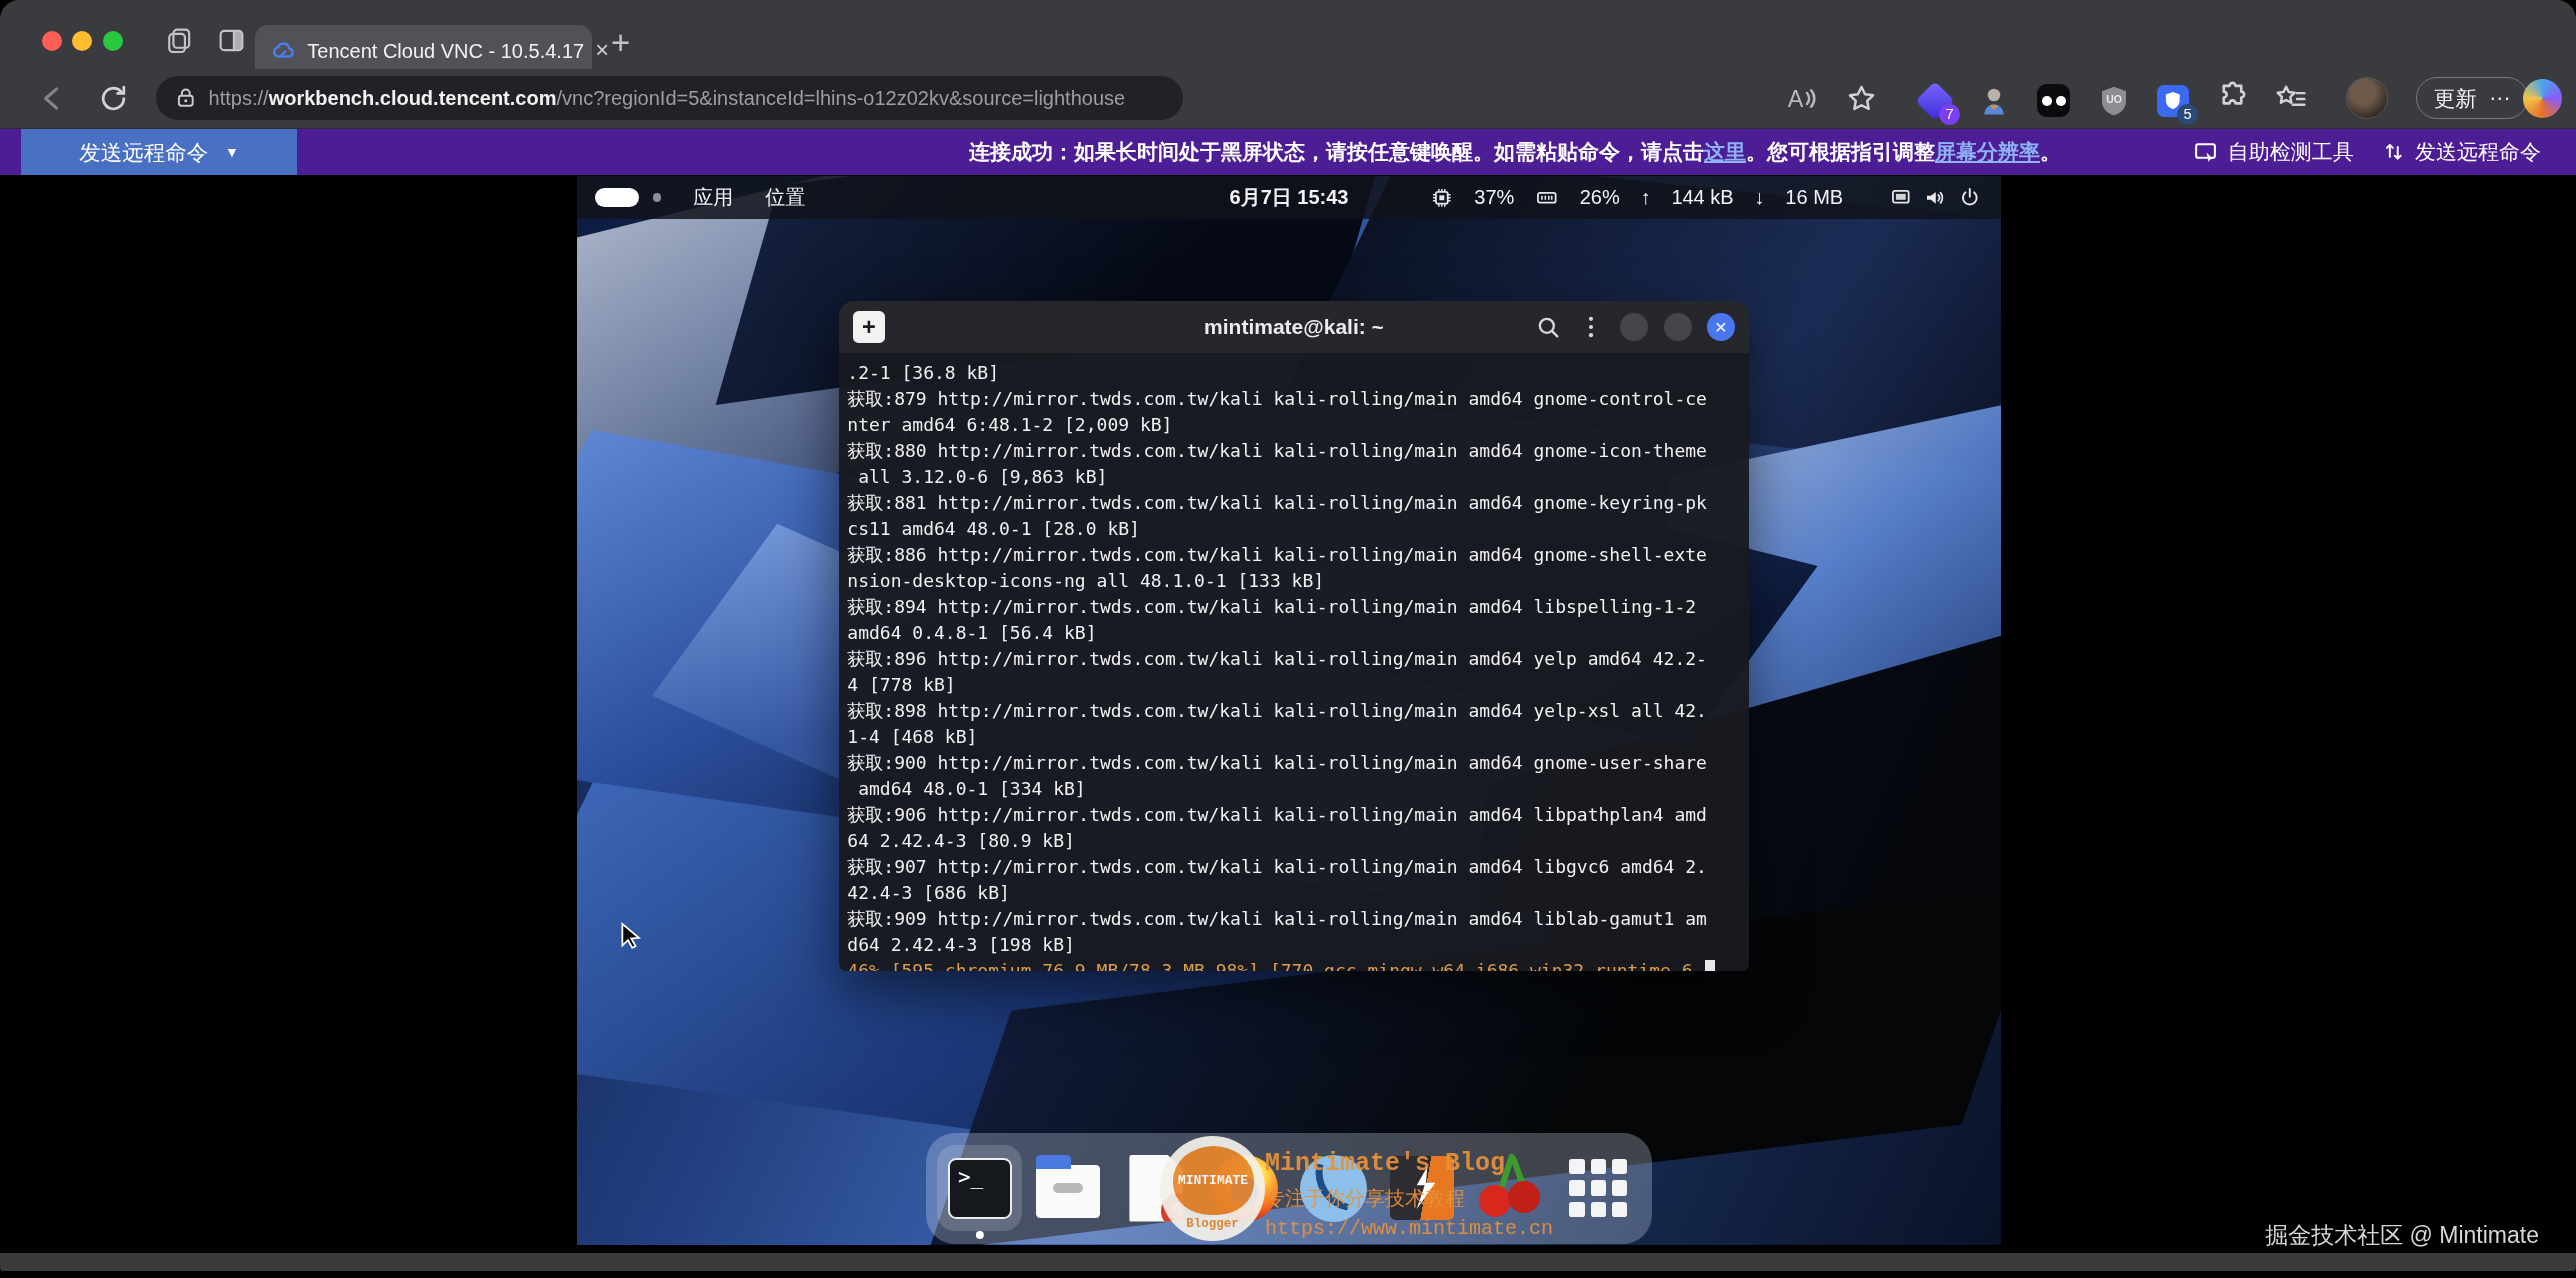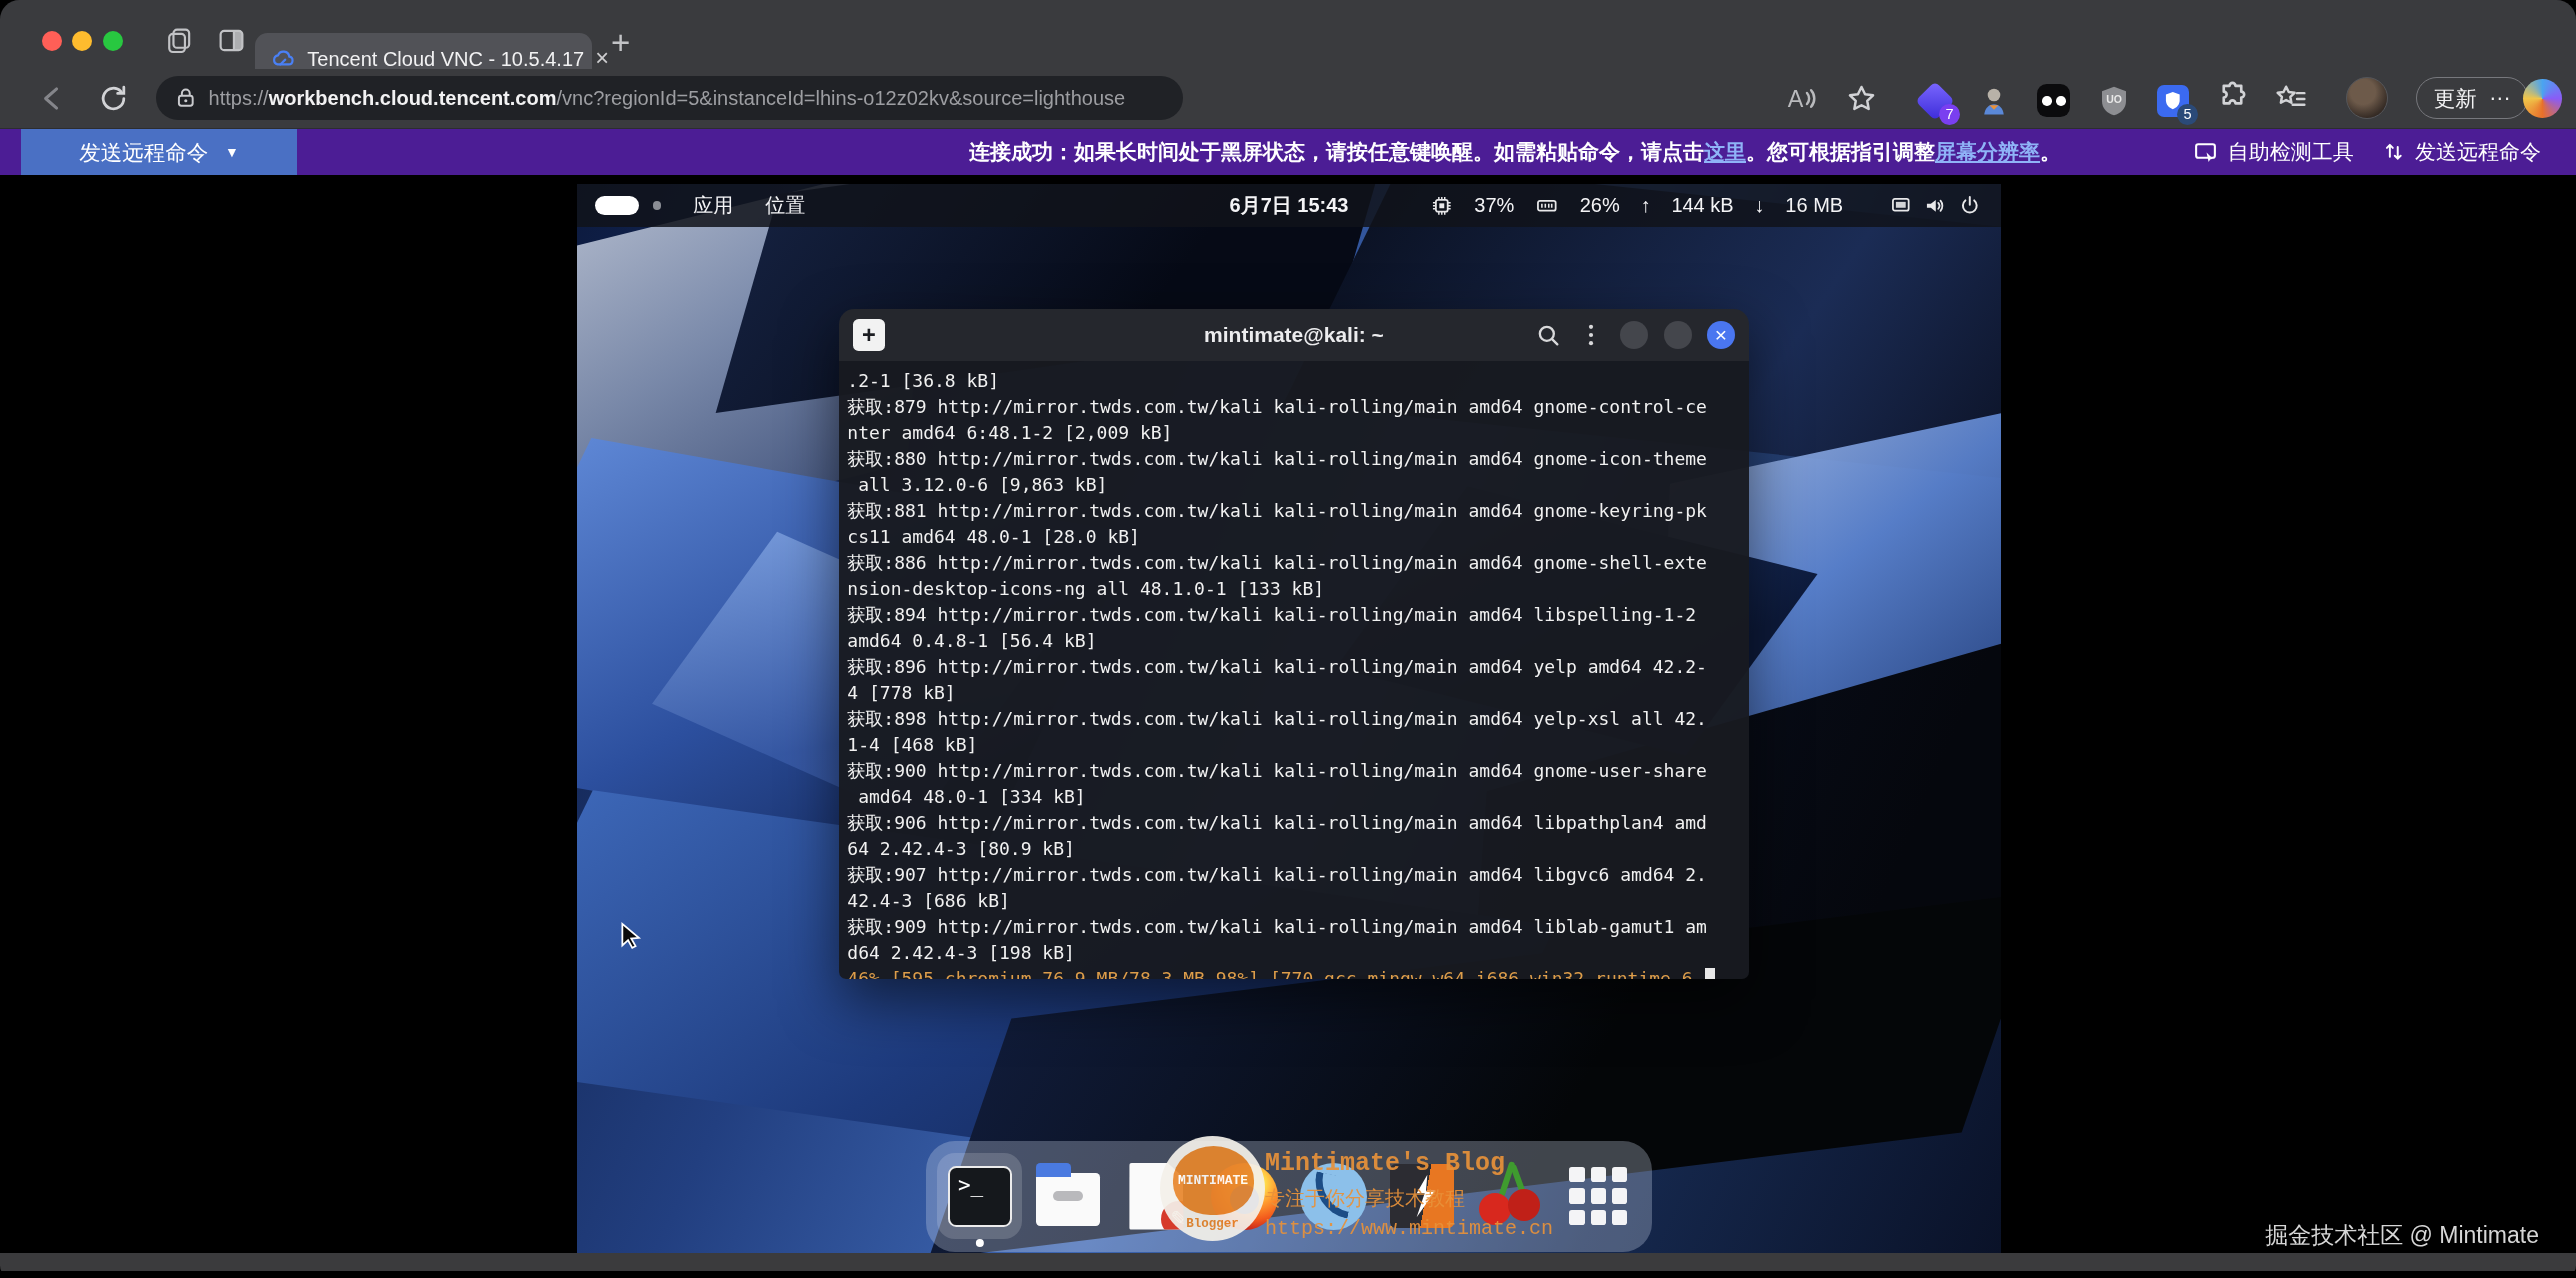--- a/index.html
+++ b/index.html
@@ -8,21 +8,21 @@
   .screen{position:relative;width:2576px;height:1278px;background:#000;overflow:hidden;
           font-family:"Liberation Sans",sans-serif;border-radius:19.4px 19.4px 12.5px 12.5px;}
 
   
   .tabbar{position:absolute;left:0;top:0;width:2576px;height:69px;background:#3a3b3e;}
   .tl{position:absolute;top:30.5px;width:20px;height:20px;border-radius:50%;}
   .tl.red{left:42px;background:#ff5f57;}
   .tl.yellow{left:72px;background:#febc2e;}
   .tl.green{left:103px;background:#28c840;}
   .winicon{position:absolute;top:26px;width:29px;height:29px;color:#c2c3c6;}
-  .tab{position:absolute;left:255px;top:33px;width:337px;height:52px;background:#515257;
+  .tab{position:absolute;left:255px;top:25px;width:337px;height:52px;background:#515257;
        border-radius:12.5px 12.5px 0 0;display:flex;align-items:center;padding:0 15.3px;gap:11px;}
   .tab-title{color:#f2f2f3;font-size:20px;white-space:nowrap;flex:1;}
   .tab-close{color:#cdcdcf;font-size:23.6px;line-height:1;}
   .newtab{position:absolute;left:611px;top:23.6px;color:#c2c3c6;font-size:33px;font-weight:300;}
 
   
   .toolbar{position:absolute;left:0;top:69px;width:2576px;height:60px;background:#3a3b3e;
            border-bottom:0.7px solid #2c2d30;}
   .navbtn{position:absolute;top:12.5px;width:33px;height:33px;}
   .addressbar{position:absolute;left:156px;top:7px;width:1027px;height:44px;background:#202226;
@@ -51,21 +51,21 @@
   .cmdbtn .caret{font-size:14px;}
   .banner-msg{position:absolute;left:969px;top:0;height:46px;display:flex;align-items:center;
               color:#fff;font-size:21px;font-weight:bold;white-space:nowrap;}
   .banner-msg a{color:#8fb3f7;text-decoration:underline;font-weight:bold;}
   .banner-right{position:absolute;right:35px;top:0;height:46px;display:flex;align-items:center;gap:28px;
                 color:#fff;font-size:21px;}
   .banner-right .item{display:flex;align-items:center;gap:9.7px;}
 
   
   .viewport{position:absolute;left:577px;top:176px;width:1424px;height:1069px;overflow:hidden;
-            background:linear-gradient(115deg,#0c1a3e 0%,#223f80 30%,#3f68b4 52%,#16294f 78%,#0a1228 100%);margin-top:8px;}
+            background:linear-gradient(115deg,#0c1a3e 0%,#223f80 30%,#3f68b4 52%,#16294f 78%,#0a1228 100%);}
   .wall{position:absolute;inset:0;}
   .wall .c{position:absolute;}
 
   
   .topbar{position:absolute;left:0;top:0;width:100%;height:43px;background:rgba(17,19,26,.85);
           display:flex;align-items:center;color:#f4f4f6;font-size:20px;}
   .kpill{width:44px;height:19px;background:#fff;border-radius:9.7px;margin-left:18px;}
   .kdot{width:8.3px;height:8.3px;border-radius:50%;background:#8a8d94;margin-left:14px;}
   .kmenu{margin-left:32px;}
   .kclock{position:absolute;left:50%;transform:translateX(-50%);font-weight:bold;}

